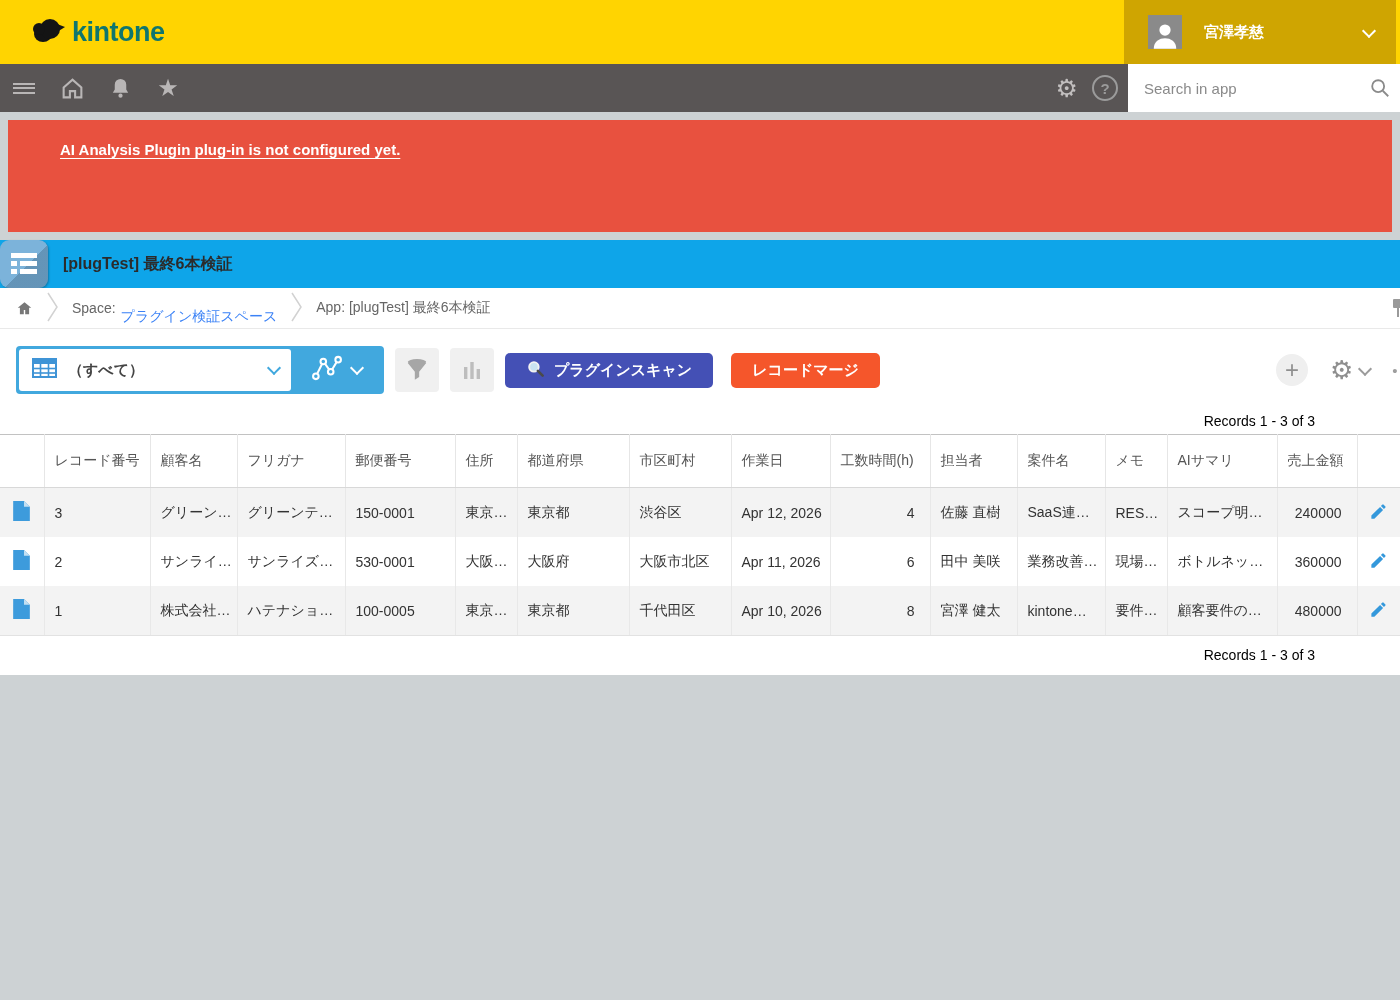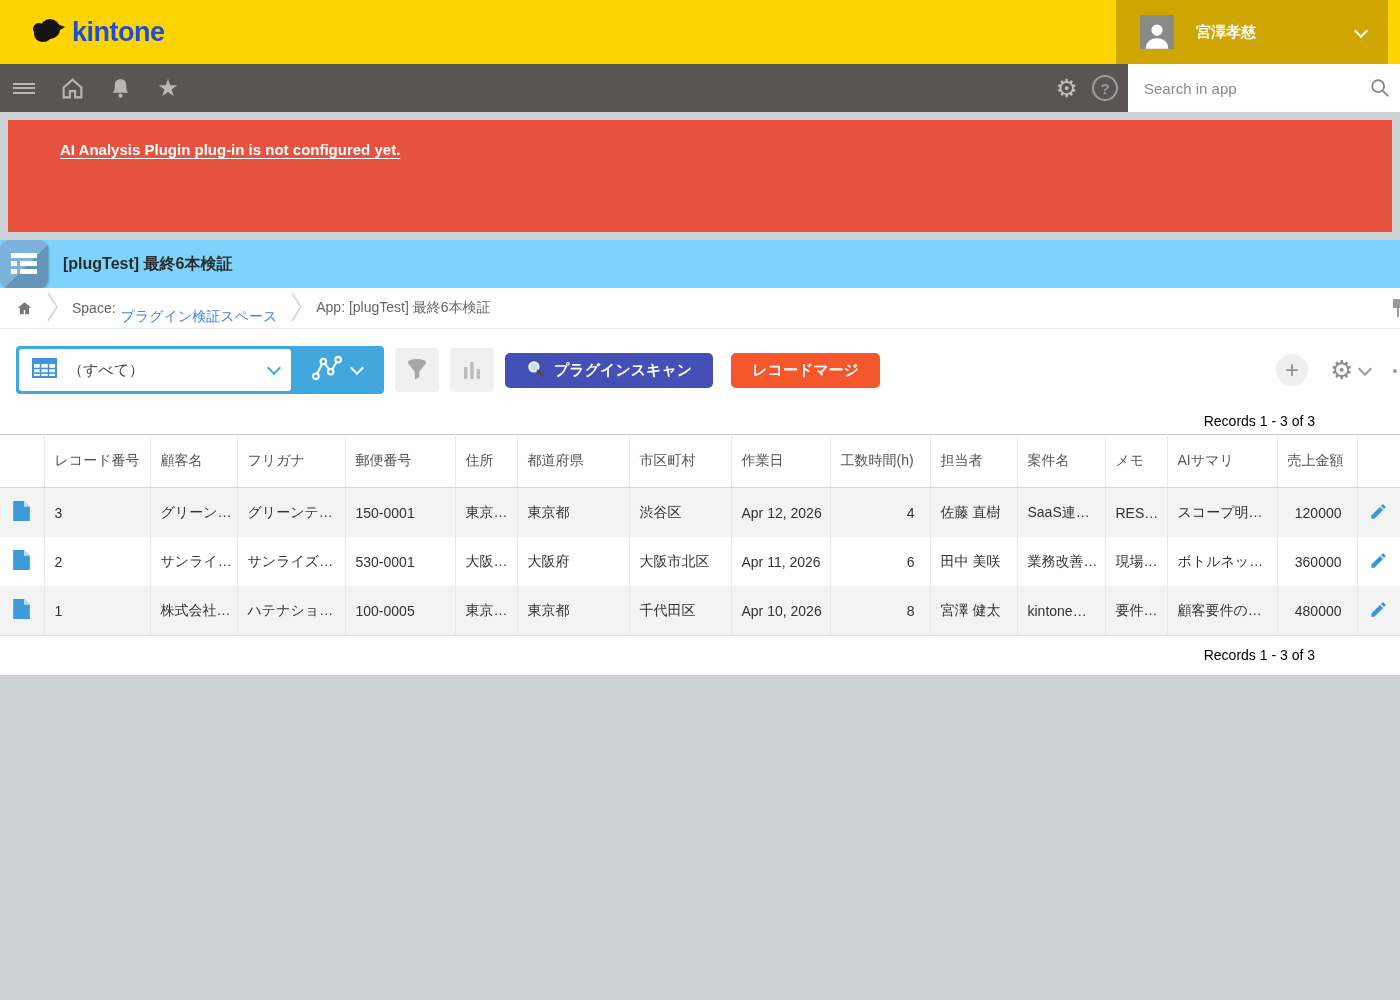--- a/index.html
+++ b/index.html
@@ -2,22 +2,22 @@
 <html><head>
 <meta charset="utf-8">
 <style>
   html,body{margin:0;padding:0;width:1400px;height:1000px;overflow:hidden;
     font-family:"Liberation Sans","DejaVu Sans",sans-serif;background:#CDD2D4;}
   .page{position:relative;width:1400px;height:1000px;}
 
   
   .topbar{height:64px;background:#FFD401;display:flex;align-items:center;position:relative;}
   .logo{display:flex;align-items:center;gap:6px;margin-left:30px;cursor:pointer;}
-  .logo-text{font-size:27px;font-weight:800;color:#1d4ed8;letter-spacing:-0.5px;}
-  .user-panel{position:absolute;right:12px;top:0;width:272px;height:64px;background:#CFA501;
+  .logo-text{font-size:27px;font-weight:800;color:#0f766e;letter-spacing:-0.5px;}
+  .user-panel{position:absolute;right:4px;top:0;width:272px;height:64px;background:#CFA501;
     display:flex;align-items:center;cursor:pointer;}
   .avatar{width:34px;height:34px;background:#8A8A8A;margin-left:24px;display:flex;
     align-items:flex-end;justify-content:center;overflow:hidden;}
   .user-name{color:#fff;font-weight:bold;font-size:15px;margin-left:22px;}
   .chev{display:inline-block;width:8px;height:8px;border-right:2px solid #fff;
     border-bottom:2px solid #fff;transform:rotate(45deg);}
   .user-panel .chev{position:absolute;right:22px;top:26px;}
 
   
   .navbar{height:48px;background:#595555;display:flex;align-items:center;position:relative;}
@@ -35,21 +35,21 @@
   .search-box input::placeholder{color:#8A8A8A;}
   .search-btn{width:40px;height:48px;display:flex;align-items:center;justify-content:center;cursor:pointer;}
 
   
   .banner{margin:8px;height:112px;box-sizing:border-box;background:#E8513F;padding-top:21px;padding-left:19px;}
   .banner a{display:block;margin-left:33px;color:#fff;font-weight:bold;font-size:15px;
     text-decoration:underline;text-underline-offset:3px;cursor:pointer;width:max-content;}
   .banner a + a{margin-top:40px;}
 
   
-  .titlebar{height:48px;background:#7dd3fc;display:flex;align-items:center;}
+  .titlebar{height:48px;background:#0ea5e9;display:flex;align-items:center;}
   .app-icon{width:48px;height:48px;border-radius:9px;background:#7CB3DA;position:relative;
     overflow:hidden;flex:0 0 48px;box-shadow:1px 1px 2px rgba(0,0,0,0.25);}
   .app-icon::after{content:"";position:absolute;inset:0;
     background:linear-gradient(135deg,transparent 55%,rgba(40,70,95,0.28) 55%);}
   .app-icon .rows{position:absolute;left:11px;top:13px;z-index:2;}
   .app-icon .r{display:flex;gap:3px;margin-bottom:3px;}
   .app-icon .bar{height:5px;background:#fff;}
   .page-title{font-size:16px;font-weight:bold;color:#2B2B2B;margin-left:15px;}
 
   
@@ -59,21 +59,21 @@
   .crumb-sep{margin:0 14px;}
   .crumb-link{color:#3b82f6;text-decoration:none;cursor:pointer;margin-left:5px;margin-top:18px;}
   .crumb-pin{position:absolute;right:-5px;top:10px;}
 
   
   .main{background:#fff;}
   .toolbar{display:flex;align-items:center;padding:17px 0 0 16px;height:48px;position:relative;}
   .view-group{display:flex;background:#41A8DE;border-radius:4px;padding:3px;height:48px;
     box-sizing:border-box;}
   .view-select{background:#fff;border-radius:3px;width:248px;display:flex;align-items:center;
-    padding:0 12px;cursor:pointer;}
+    padding:0 12px;cursor:pointer;font-weight:bold;}
   .view-label{font-size:15px;color:#444;margin-left:10px;}
   .chev-blue{border-color:#41A8DE;margin-left:auto;margin-top:-4px;}
   .graph-seg{width:90px;display:flex;align-items:center;justify-content:center;gap:9px;cursor:pointer;}
   .chev-w{margin-top:-4px;}
   .sq-btn{width:44px;height:44px;background:#F0F0F0;border:none;border-radius:4px;margin-left:11px;
     display:flex;align-items:center;justify-content:center;cursor:pointer;}
   .btn{height:35px;border:none;border-radius:5px;color:#fff;font-weight:bold;font-size:15px;
     font-family:inherit;display:flex;align-items:center;gap:9px;cursor:pointer;padding:0 21px;}
   .btn-indigo{background:#4450B5;margin-left:11px;}
   .btn-orange{background:#F5562B;margin-left:18px;}
@@ -343,21 +343,21 @@
           <td>150-0001</td>
           <td>東京…</td>
           <td>東京都</td>
           <td>渋谷区</td>
           <td>Apr 12, 2026</td>
           <td class="num">4</td>
           <td>佐藤 直樹</td>
           <td>SaaS連…</td>
           <td>RES…</td>
           <td>スコープ明…</td>
-          <td class="num">120000</td>
+          <td class="num">240000</td>
           <td class="edit-cell">
             <svg width="19" height="19" viewBox="0 0 24 24" fill="#3498DB">
                 <path d="M3 17.2V21h3.8L17.8 10 14 6.2 3 17.2zM20.7 7.1c.4-.4.4-1 0-1.4l-2.4-2.4c-.4-.4-1-.4-1.4 0l-1.8 1.8 3.8 3.8 1.8-1.8z"></path>
               </svg>
           </td>
         </tr>
         <tr>
           <td>
             <svg width="17" height="20" viewBox="0 0 20 24">
                 <path fill="#3D9BDC" d="M0 0h13l7 7v17H0z"></path>

